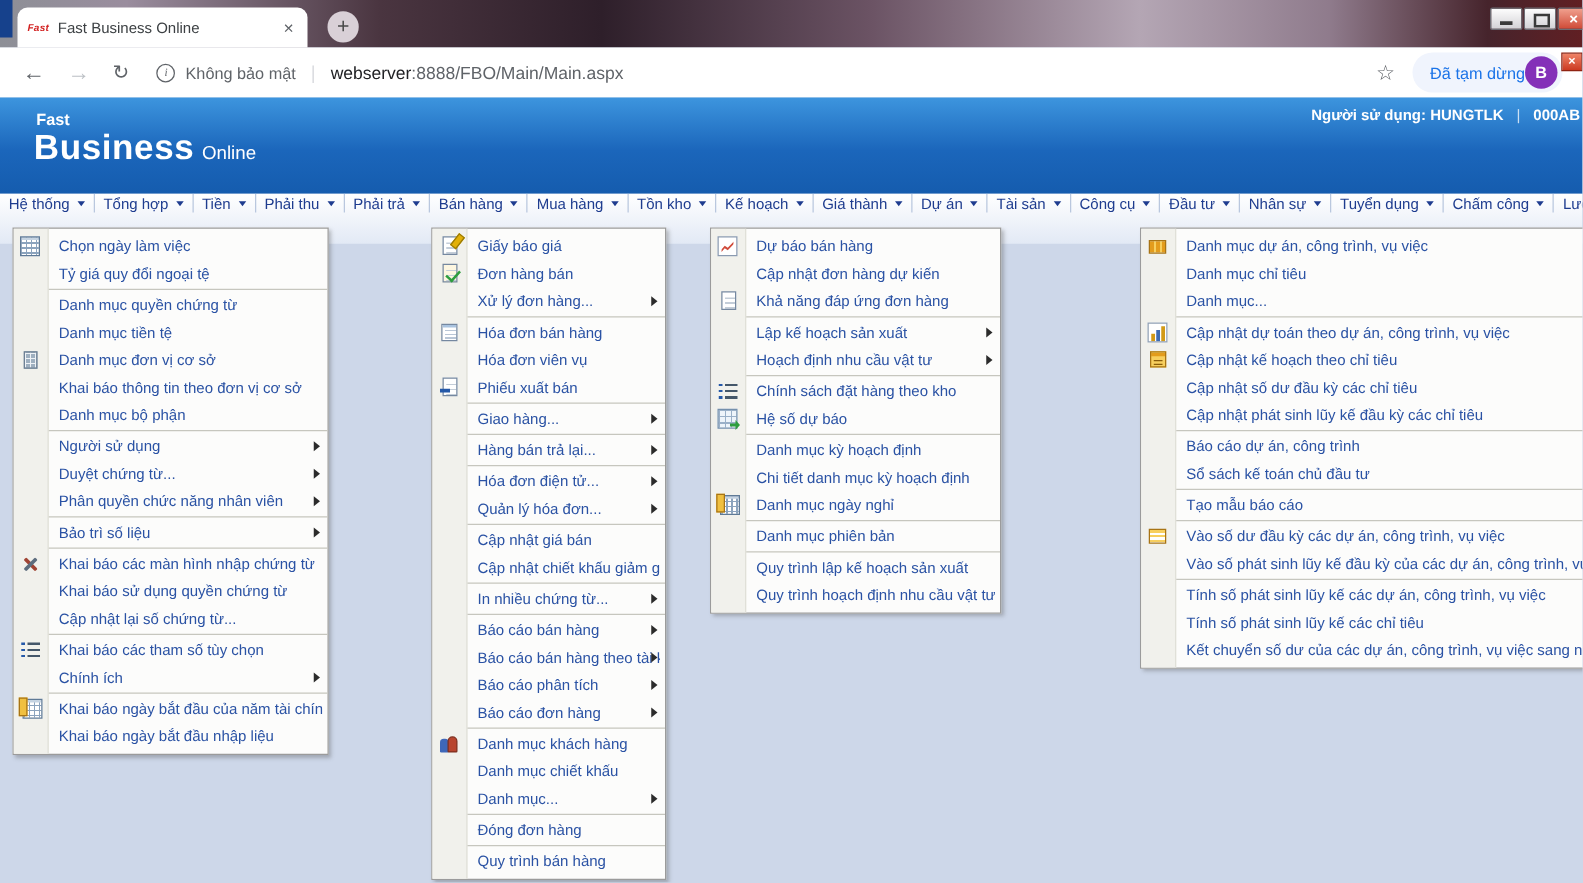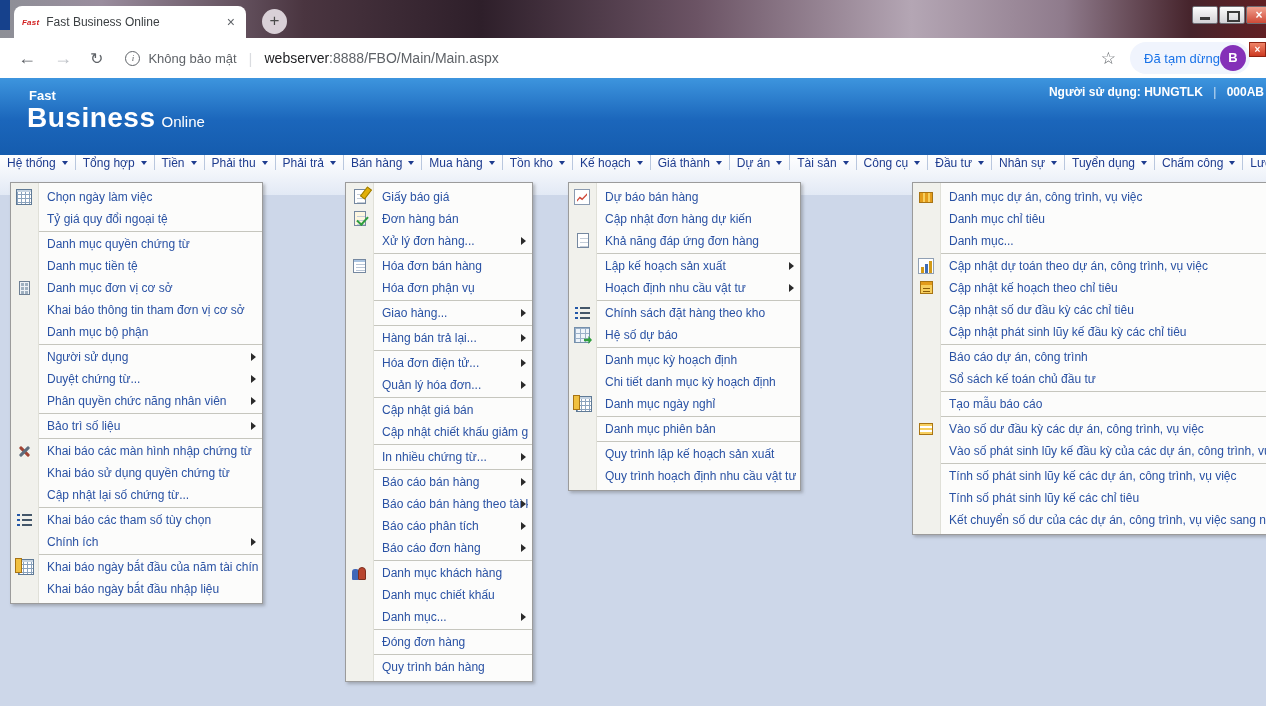--- a/index.html
+++ b/index.html
@@ -292,21 +292,21 @@
         <span class="lbl">Danh mục quyền chứng từ</span>
       </div>
     <div class="row">
         <span class="lbl">Danh mục tiền tệ</span>
       </div>
     <div class="row">
         <span class="ic ic-bldg"></span>
         <span class="lbl">Danh mục đơn vị cơ sở</span>
       </div>
     <div class="row">
-        <span class="lbl">Khai báo thông tin tham đơn vị cơ sở</span>
+        <span class="lbl">Khai báo thông tin theo đơn vị cơ sở</span>
       </div>
     <div class="row">
         <span class="lbl">Danh mục bộ phận</span>
       </div>
     <div class="row sep has-sub">
         <span class="lbl">Người sử dụng</span>
       </div>
     <div class="row has-sub">
         <span class="lbl">Duyệt chứng từ...</span>
       </div>
@@ -352,21 +352,25 @@
         <span class="lbl">Đơn hàng bán</span>
       </div>
     <div class="row has-sub">
         <span class="lbl">Xử lý đơn hàng...</span>
       </div>
     <div class="row sep">
         <span class="ic ic-invoice"></span>
         <span class="lbl">Hóa đơn bán hàng</span>
       </div>
     <div class="row">
-        <span class="lbl">Hóa đơn phận vụ</span>
+        <span class="lbl">Hóa đơn viên vụ</span>
+      </div>
+    <div class="row">
+        <span class="ic ic-docout"></span>
+        <span class="lbl">Phiếu xuất bán</span>
       </div>
     <div class="row sep has-sub">
         <span class="lbl">Giao hàng...</span>
       </div>
     <div class="row sep has-sub">
         <span class="lbl">Hàng bán trả lại...</span>
       </div>
     <div class="row sep has-sub">
         <span class="lbl">Hóa đơn điện tử...</span>
       </div>

